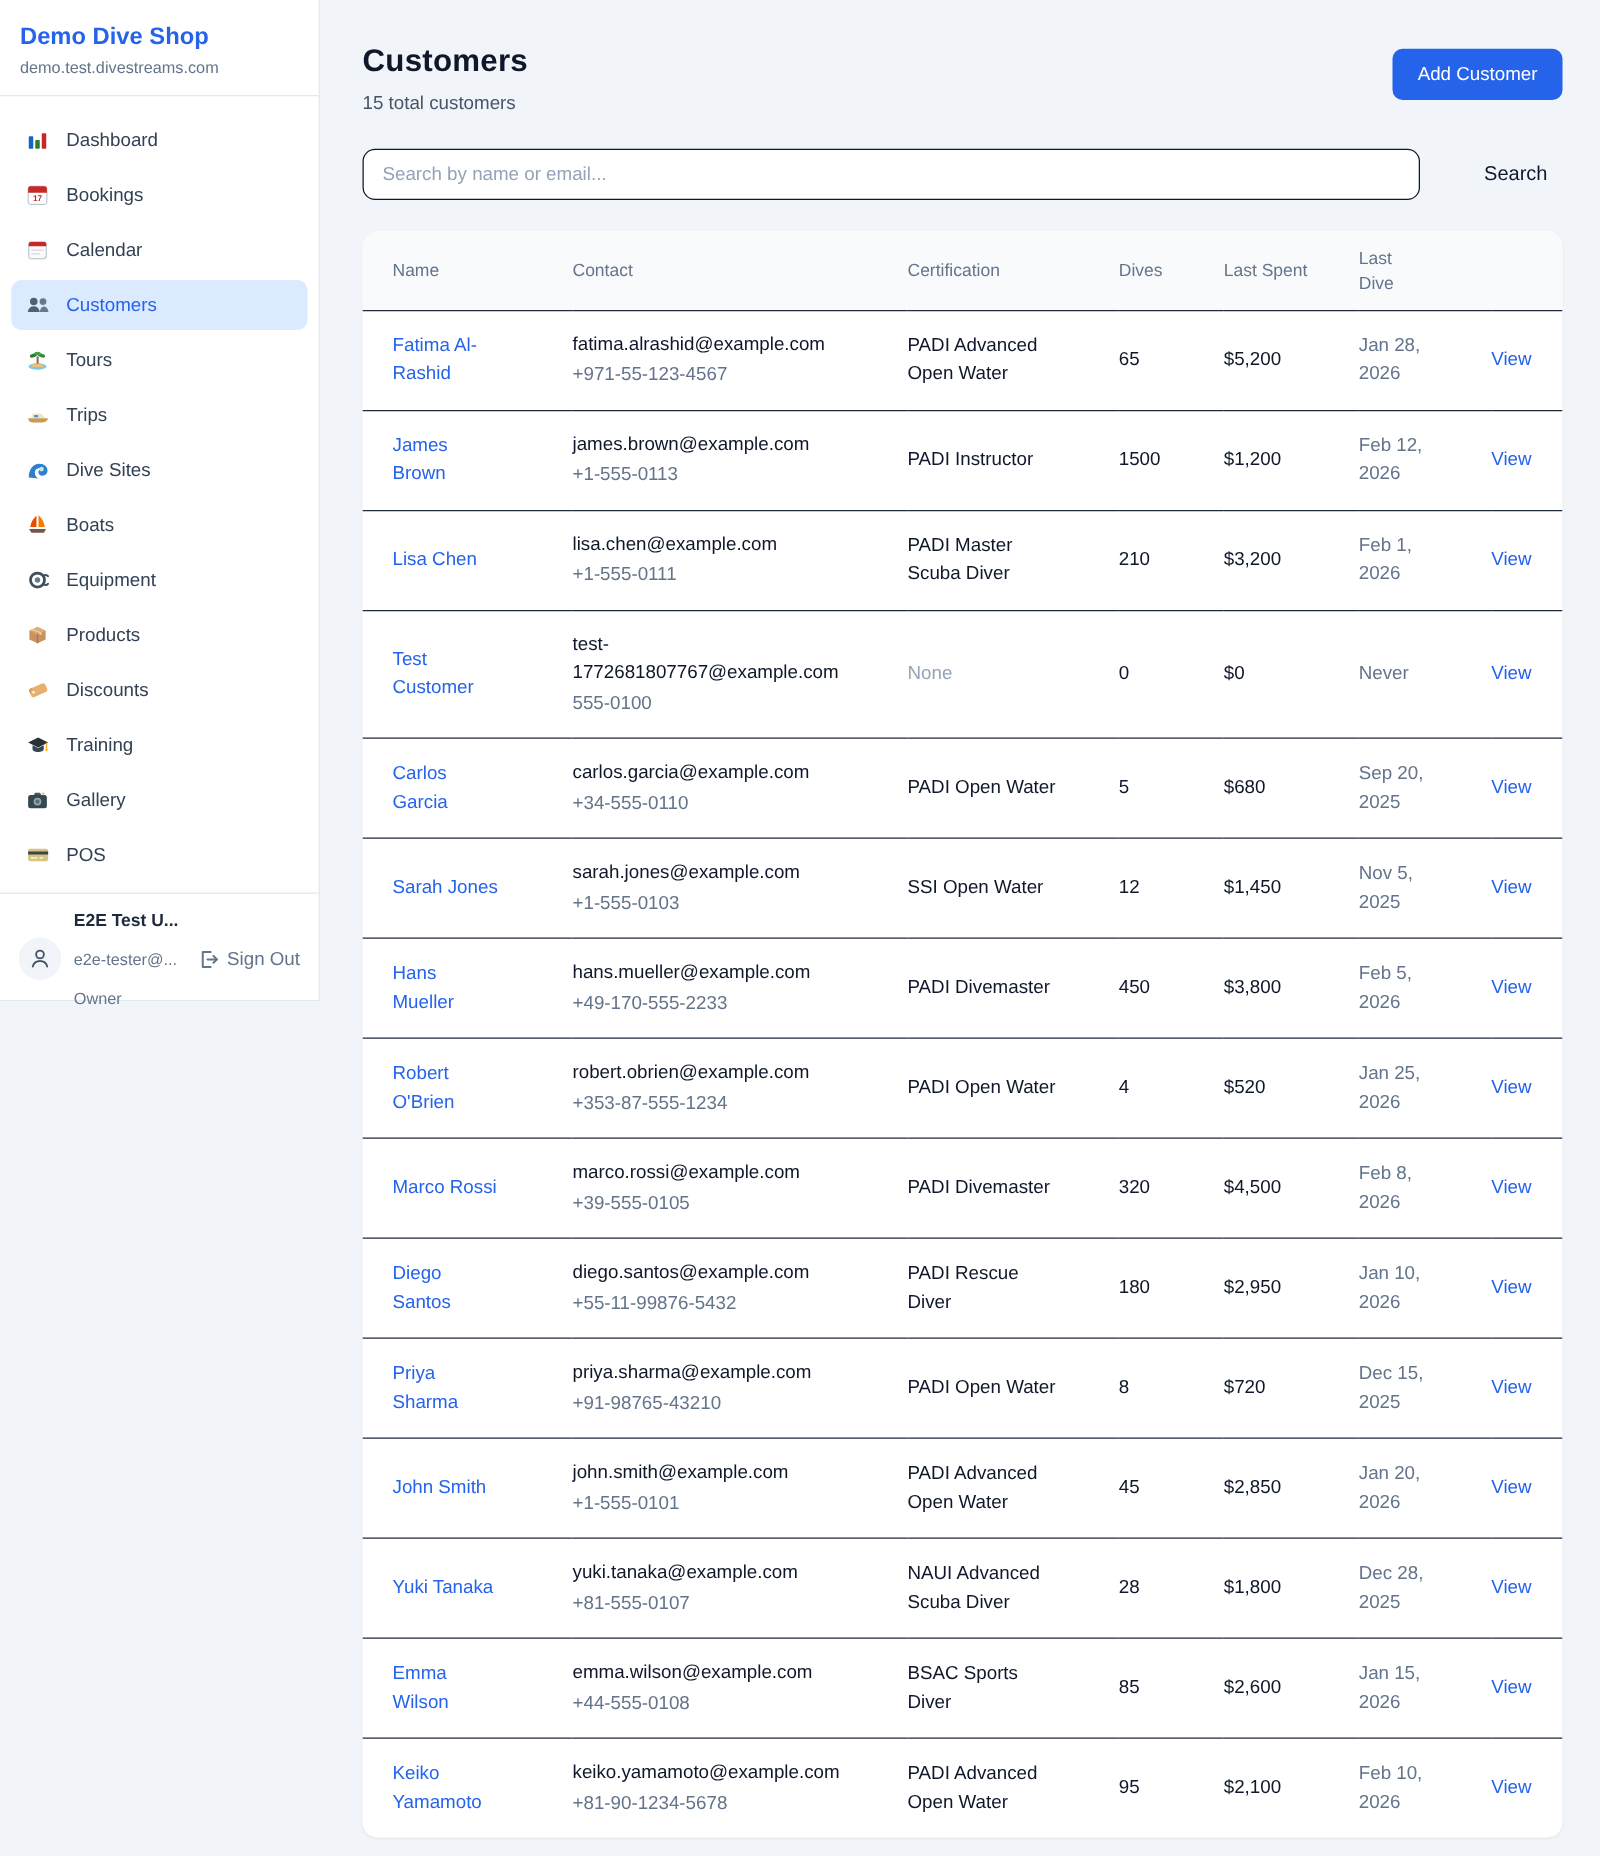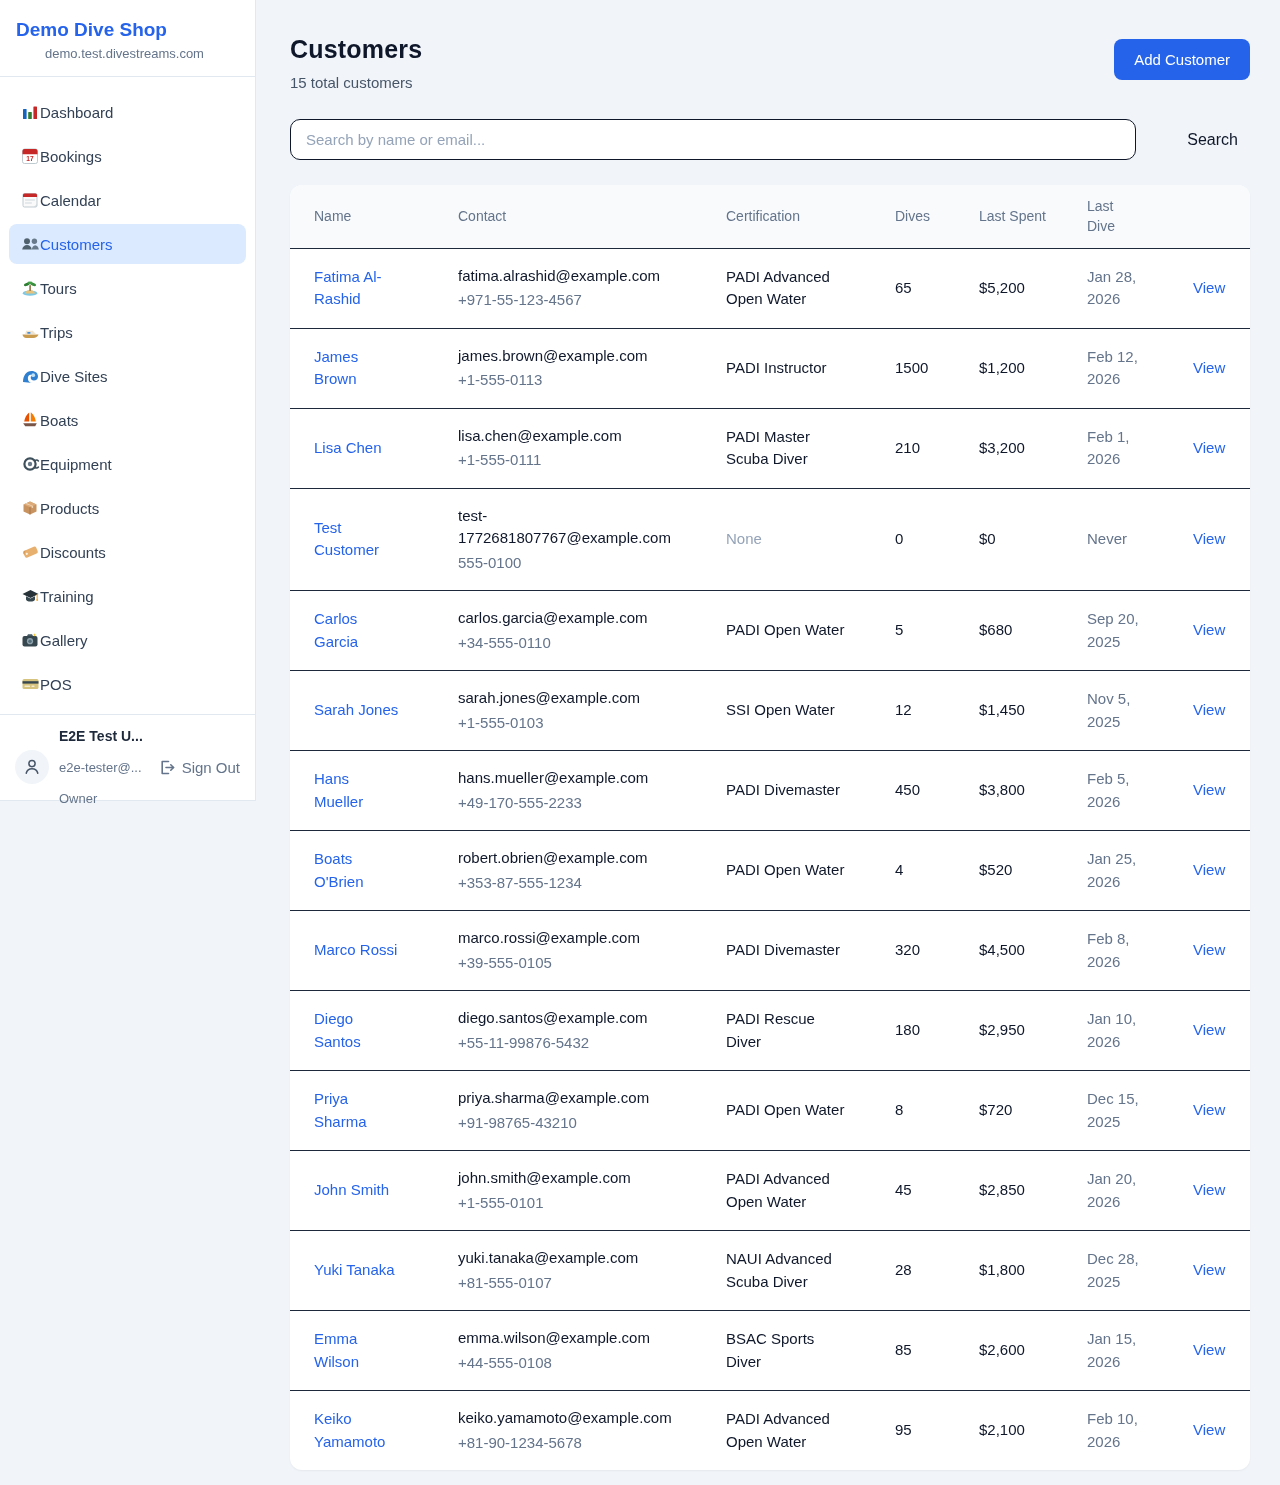--- a/index.html
+++ b/index.html
@@ -9,24 +9,24 @@
     font-family:"Liberation Sans", sans-serif; color:#0f172a; overflow:hidden;
   }
   
   .sidebar {
     position:absolute; top:0; left:0; width:256px; height:801px;
     background:#ffffff; border-right:1px solid #e2e8f0; border-bottom:1px solid #e2e8f0;
     display:flex; flex-direction:column;
   }
   .sidebar-header { padding:19px 16px 15px 16px; border-bottom:1px solid #e2e8f0; }
   .shop-name { font-size:19px; font-weight:700; color:#2563eb; }
-  .shop-domain { font-size:13px; color:#64748b; margin-top:5px;margin-left:29px; }
+  .shop-domain { font-size:13px; color:#64748b; margin-top:5px; }
   .nav { padding:11px 9px 6px 9px; flex:1; }
   .nav-item {
-    display:flex; align-items:center; height:40px; margin:4px 0;
+    display:flex; align-items:center; gap:13px; height:40px; margin:4px 0;
     padding:0 11px; border-radius:8px; font-size:15px; color:#334155; cursor:pointer;
   }
   .nav-item.active { background:#dbeafe; color:#2563eb; font-weight:500; }
   .nav-icon { width:20px; height:20px; flex:0 0 20px; display:flex; align-items:center; justify-content:center; }
   .nav-icon svg { display:block; }
   .sidebar-footer {
     border-top:1px solid #e2e8f0; padding:13px 15px; display:flex; align-items:center; gap:10px;
   }
   .avatar {
     width:34px; height:34px; border-radius:50%; background:#f1f5f9; flex:0 0 34px;
@@ -397,21 +397,21 @@
               <div class="email">hans.mueller@example.com</div>
               <div class="phone">+49-170-555-2233</div>
             </td>
             <td class="c-cert"><span class="cert">PADI Divemaster</span></td>
             <td class="c-dives">450</td>
             <td class="c-spent">$3,800</td>
             <td class="c-last">Feb 5, 2026</td>
             <td class="c-view"><a class="view-link">View</a></td>
           </tr>
           <tr>
-            <td class="c-name"><a class="name-link">Boats O'Brien</a></td>
+            <td class="c-name"><a class="name-link">Robert O'Brien</a></td>
             <td class="c-contact">
               <div class="email">robert.obrien@example.com</div>
               <div class="phone">+353-87-555-1234</div>
             </td>
             <td class="c-cert"><span class="cert">PADI Open Water</span></td>
             <td class="c-dives">4</td>
             <td class="c-spent">$520</td>
             <td class="c-last">Jan 25, 2026</td>
             <td class="c-view"><a class="view-link">View</a></td>
           </tr>

